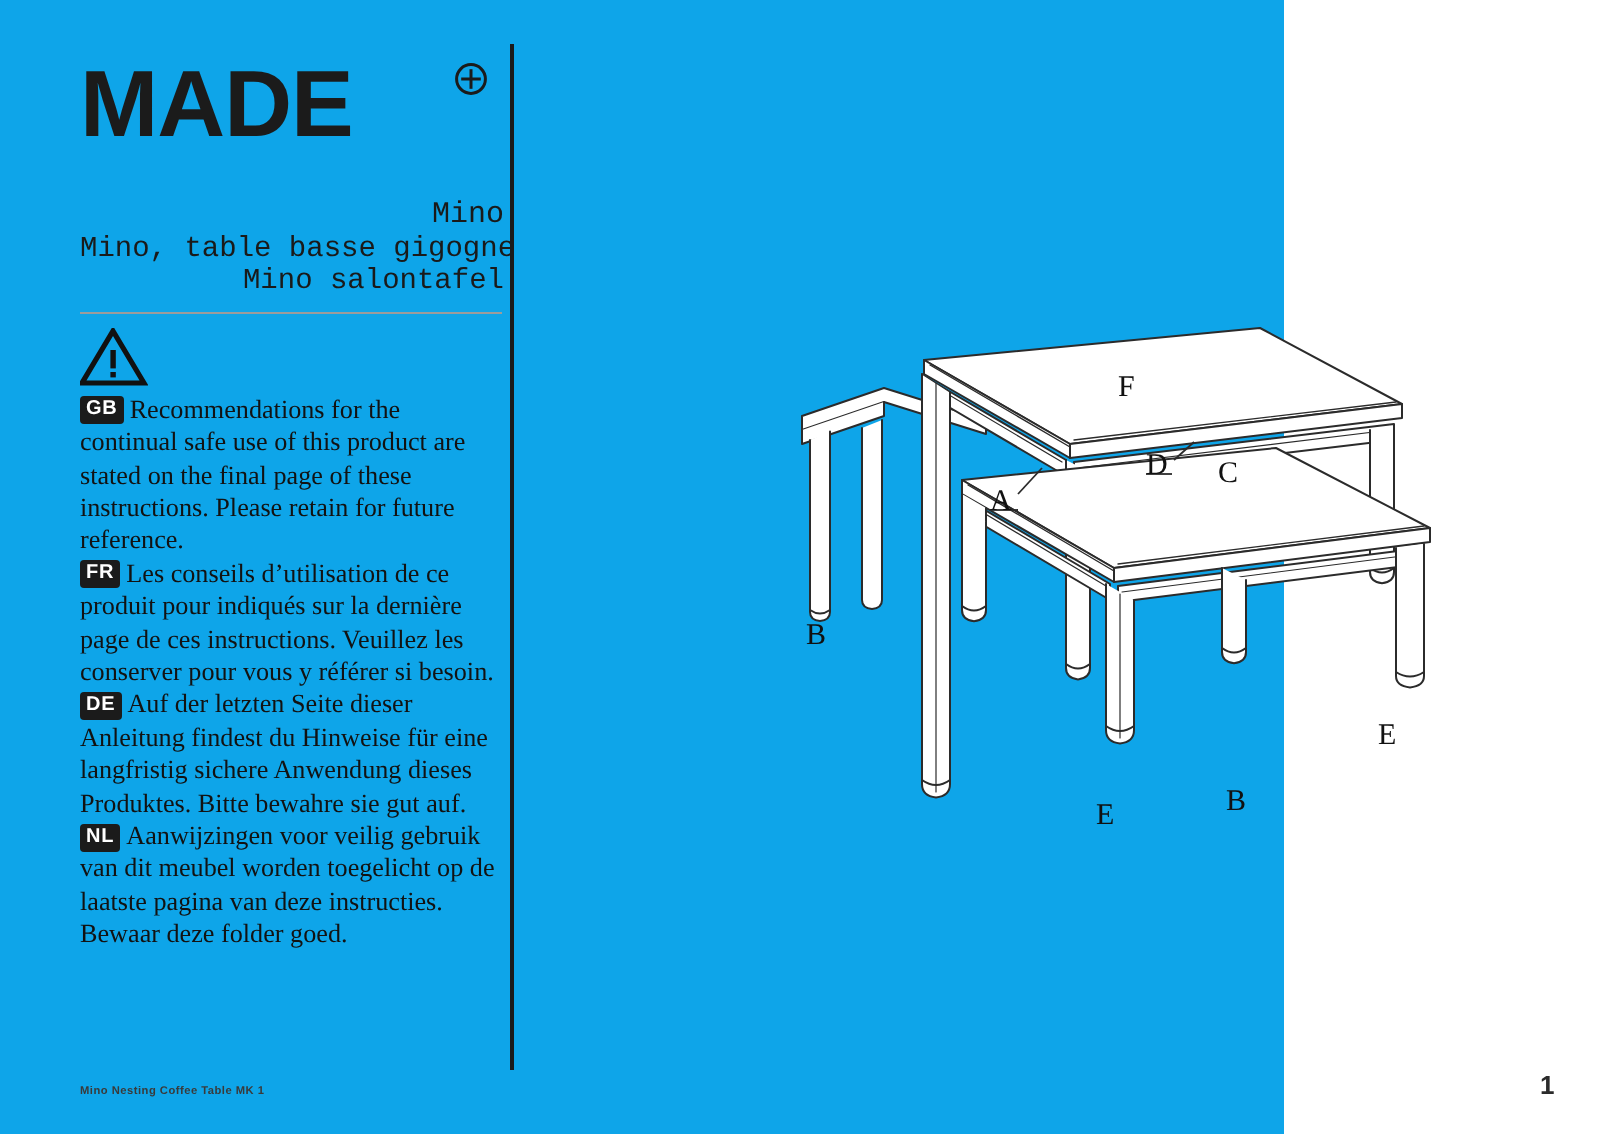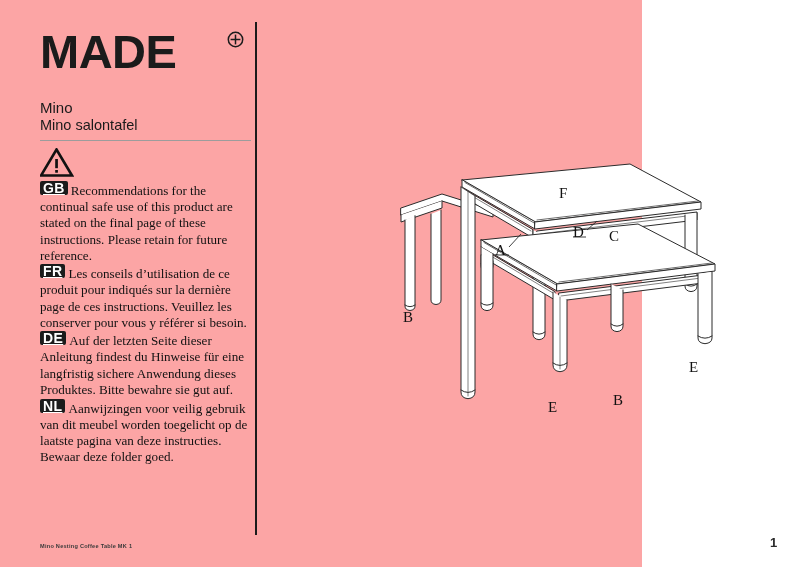--- a/index.html
+++ b/index.html
@@ -8,21 +8,21 @@
     height: 567px;
     background: #ffffff;
     font-family: "Liberation Serif", "DejaVu Serif", serif;
     color: #1a1a1a;
     overflow: hidden;
   }
   #page {
     position: relative;
     width: 642px;
     height: 567px;
-    background: #fca5a5;
+    background: #0ea5e9;
   }
 
   
   #left-col {
     position: absolute;
     left: 40px;
     top: 28px;
     width: 212px;
   }
 
@@ -44,25 +44,26 @@
     left: 187px;
     top: 3px;
     width: 17px;
     height: 17px;
   }
   #logo-mark svg { display: block; }
 
   
   #title-list { margin-top: 20px; }
   .title-line {
-    font-family: Liberation Sans, sans-serif;
+    font-family: Liberation Mono, monospace;
     font-size: 14.5px;
     line-height: 15.4px;
     color: #1a1a1a;
     white-space: nowrap;
+    text-align: right;
   }
   .title-line.primary {
     font-size: 15px;
     padding-bottom: 2.5px;
   }
   .title-line.sub { padding-bottom: 0.5px; }
 
   #title-rule {
     margin-top: 6px;
     width: 211px;
@@ -90,28 +91,27 @@
     color: #121212;
     text-align: left;
     margin-bottom: 0px;
   }
   .lang-tag {
     display: inline-block;
     background: #1b1b1b;
     color: #ffffff;
     font-family: "Liberation Sans", "DejaVu Sans", sans-serif;
     font-weight: 700;
-    font-size: 14px;
+    font-size: 10px;
     line-height: 12px;
     letter-spacing: 0.4px;
     padding: 1px 3px 1px 3px;
     border-radius: 2px;
     vertical-align: 1.5px;
     margin-right: 3px;
-    text-decoration: underline;
   }
 
   
   #divider {
     position: absolute;
     left: 255px;
     top: 22px;
     width: 2px;
     height: 513px;
     background: #1b1b1b;
@@ -167,20 +167,21 @@
         <svg width="17" height="17" viewBox="0 0 17 17">
           <circle cx="8.5" cy="8.5" r="7.2" fill="none" stroke="#1b1b1b" stroke-width="1.5"></circle>
           <line x1="8.5" y1="3.6" x2="8.5" y2="13.4" stroke="#1b1b1b" stroke-width="1.5"></line>
           <line x1="3.6" y1="8.5" x2="13.4" y2="8.5" stroke="#1b1b1b" stroke-width="1.5"></line>
         </svg>
       </div>
     </div>
 
     <div id="title-list">
       <div class="title-line primary">Mino</div>
+      <div class="title-line sub">Mino, table basse gigogne</div>
       <div class="title-line sub">Mino salontafel</div>
     </div>
 
     <div id="title-rule"></div>
 
     <div id="warning-icon">
       <svg width="34" height="29" viewBox="0 0 34 29">
         <path d="M16.5 1.5 L32 27.5 L1 27.5 Z" fill="none" stroke="#111" stroke-width="2.6" stroke-linejoin="miter"></path>
         <rect x="15.2" y="11" width="2.7" height="9.2" fill="#111"></rect>
         <rect x="15.2" y="22" width="2.7" height="2.7" fill="#111"></rect>

